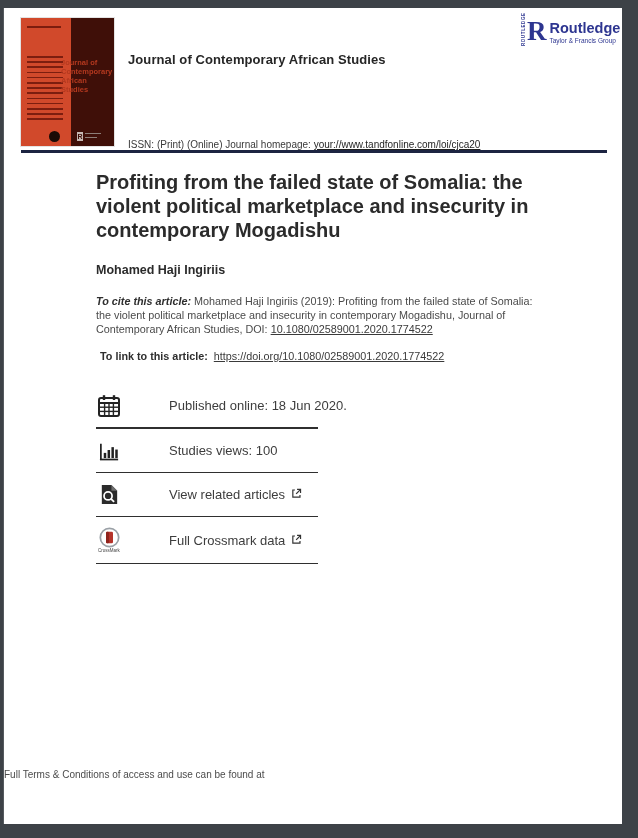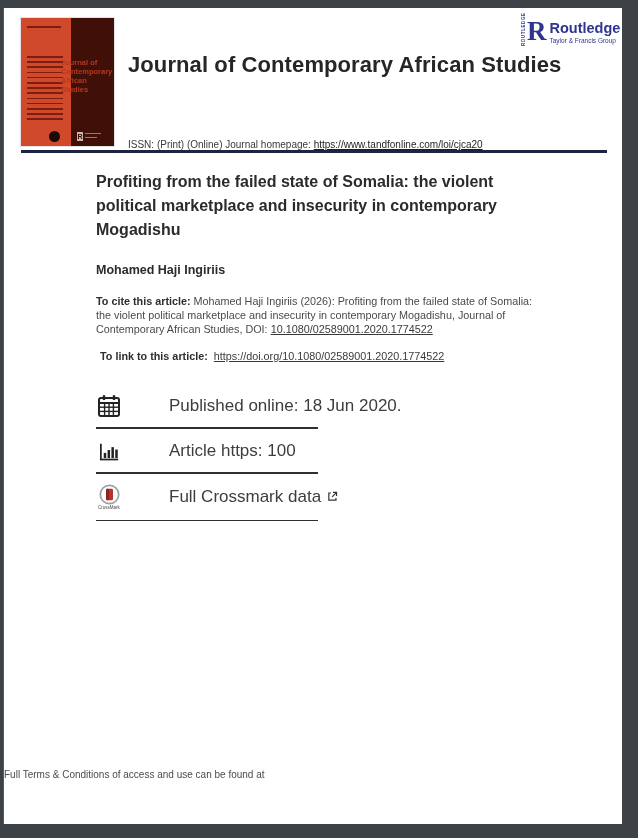--- a/index.html
+++ b/index.html
@@ -12,48 +12,48 @@
   .cover-left{position:absolute;left:0;top:0;width:50px;height:128px;background:#d1492b;}
   .cover-toc{position:absolute;left:6px;top:38px;width:36px;height:66px;
     background:repeating-linear-gradient(to bottom,rgba(110,22,10,.85) 0 1.6px,transparent 1.6px 5.2px);}
   .cover-topline{position:absolute;left:6px;top:8px;width:34px;height:2px;background:#7c1d0e;}
   .cover-title{position:absolute;left:40px;top:40px;width:38px;color:#b5391f;font-weight:bold;font-size:7.5px;line-height:9px;}
   .cover-globe{position:absolute;left:28px;top:113px;width:11px;height:11px;border-radius:50%;background:#1a0b06;}
   .cover-pub{position:absolute;left:56px;top:114px;width:26px;height:9px;}
   .cover-pub .r{position:absolute;left:0;top:0;width:6px;height:9px;background:#c7b9b4;color:#3f0f08;font-size:7px;font-weight:bold;line-height:9px;text-align:center;}
   .cover-pub .ln{position:absolute;left:8px;width:16px;height:1.4px;background:#8d7d77;}
 
-  .journal-name{position:absolute;left:124px;top:44px;font-size:22px;font-weight:bold;color:#262626;letter-spacing:.1px;}
+  .journal-name{position:absolute;left:124px;top:44px;font-size:13px;font-weight:bold;color:#262626;letter-spacing:.1px;}
 
   .tf-logo{position:absolute;left:517px;top:10px;display:flex;align-items:flex-start;}
   .tf-vert{writing-mode:vertical-rl;transform:rotate(180deg);font-size:4.5px;font-weight:bold;color:#2d3590;letter-spacing:.6px;height:28px;text-align:center;}
   .tf-r{font-size:27px;font-weight:bold;color:#2d3590;line-height:27px;margin:0 3px 0 1px;font-family:"Liberation Serif",serif;}
   .tf-texts{padding-top:3px;}
   .tf-name{font-size:14.5px;font-weight:bold;color:#2d3590;line-height:15px;}
   .tf-group{font-size:6.5px;color:#2d3590;margin-top:1px;}
 
   .issn-line{position:absolute;left:124px;top:131px;font-size:10px;color:#3a3a3a;}
   .issn-line a{color:#1f1f1f;text-decoration:underline;}
   .navy-rule{position:absolute;left:17px;top:142px;width:586px;height:2.5px;background:#1c2441;}
 
   
-  .art-title{position:absolute;left:92px;top:162px;width:450px;font-size:16px;line-height:24px;font-weight:bold;color:#2b2b2b;}
+  .art-title{position:absolute;left:92px;top:162px;width:450px;font-size:20px;line-height:24px;font-weight:bold;color:#2b2b2b;}
   .art-author{position:absolute;left:92px;top:255px;font-size:12.5px;font-weight:bold;color:#2b2b2b;text-align:center;}
   .cite-block{position:absolute;left:92px;top:287px;width:452px;font-size:10.8px;line-height:13.8px;color:#4a4a4a;}
-  .cite-block b{color:#2e2e2e;}
+  .cite-block b{color:#2e2e2e;font-style:italic;}
   .cite-block a,.link-block a{color:#3a3a3a;text-decoration:underline;}
   .link-block{position:absolute;left:92px;top:338px;width:452px;font-size:10.8px;color:#4a4a4a;}
   .link-block b{color:#2e2e2e;}
 
   
   .actions{position:absolute;left:92px;top:376px;width:222px;}
   .action-row{display:flex;align-items:center;height:43px;}
   .action-row.tall{height:46px;}
   .a-icon{width:26px;display:flex;flex-direction:column;align-items:center;flex:0 0 26px;}
-  .a-label{font-size:17px;color:#3d3d3d;margin-left:11px;display:flex;align-items:center;gap:4px;white-space:nowrap;padding-left:36px;}
+  .a-label{font-size:13px;color:#3d3d3d;margin-left:11px;display:flex;align-items:center;gap:4px;white-space:nowrap;padding-left:36px;}
   .sep{height:0;border-bottom:1.6px solid #2f2f2f;}
   .cm-caption{font-size:4.5px;color:#444;margin-top:0.5px;}
   .ext{display:inline-block;margin-left:2px;}
 
   
   .footer{position:absolute;left:0;top:760px;width:619px;text-align:left;font-size:10px;line-height:13.5px;color:#4c4c4c;}
 </style>
 </head>
 <body>
 
@@ -83,29 +83,29 @@
     <div class="tf-logo">
       <span class="tf-vert">ROUTLEDGE</span>
       <span class="tf-r">R</span>
       <span class="tf-texts">
         <div class="tf-name">Routledge</div>
         <div class="tf-group">Taylor &amp; Francis Group</div>
       </span>
     </div>
 
     <div class="issn-line">
-      <span>ISSN: (Print) (Online) Journal homepage: </span><a href="#">https://www.tandfonline.com/loi/cjca20</a>
+      <span>ISSN: (Print) (Online) Journal homepage: </span><a href="#">your://www.tandfonline.com/loi/cjca20</a>
     </div>
     <div class="navy-rule"></div>
 
     <h1 class="art-title" style="margin:0">Profiting from the failed state of Somalia: the violent political marketplace and insecurity in contemporary Mogadishu</h1>
     <div class="art-author">Mohamed Haji Ingiriis</div>
 
     <p class="cite-block" style="margin:0">
-      <b>To cite this article:</b><span> Mohamed Haji Ingiriis (2026): Profiting from the failed state of Somalia: the violent political marketplace and insecurity in contemporary Mogadishu, Journal of Contemporary African Studies, DOI: </span><a href="#">10.1080/02589001.2020.1774522</a>
+      <b>To cite this article:</b><span> Mohamed Haji Ingiriis (2019): Profiting from the failed state of Somalia: the violent political marketplace and insecurity in contemporary Mogadishu, Journal of Contemporary African Studies, DOI: </span><a href="#">10.1080/02589001.2020.1774522</a>
     </p>
     <p class="link-block" style="margin:4px">
       <b>To link to this article:</b>&nbsp;&nbsp;<a href="#">https://doi.org/10.1080/02589001.2020.1774522</a>
     </p>
 
     <div class="actions">
 
       <div class="action-row">
         <span class="a-icon">
           <svg width="24" height="24" viewBox="0 0 24 24">
@@ -130,24 +130,44 @@
         <span class="a-icon">
           <svg width="23" height="23" viewBox="0 0 24 24">
             <line x1="3" y1="5" x2="3" y2="21.4" stroke="#222" stroke-width="1.8"></line>
             <line x1="2" y1="21.4" x2="21" y2="21.4" stroke="#222" stroke-width="1.8"></line>
             <rect x="6" y="14.5" width="2.6" height="5.4" fill="#222"></rect>
             <rect x="10" y="11.5" width="2.6" height="8.4" fill="#222"></rect>
             <rect x="14" y="8.5" width="2.6" height="11.4" fill="#222"></rect>
             <rect x="18" y="11" width="2.6" height="8.9" fill="#222"></rect>
           </svg>
         </span>
-        <span class="a-label">Article https: 100</span>
+        <span class="a-label">Studies views: 100</span>
       </div>
       <div class="sep"></div>
 
+      <div class="action-row">
+        <span class="a-icon">
+          <svg width="23" height="23" viewBox="0 0 24 24">
+            <path d="M4 2 H14 L20 8 V22 H4 Z" fill="#2b2b2b"></path>
+            <path d="M14 2 L14 8 H20 Z" fill="#6d6d6d"></path>
+            <circle cx="10.5" cy="13.5" r="4.2" fill="none" stroke="#ffffff" stroke-width="1.8"></circle>
+            <line x1="13.6" y1="16.6" x2="16.8" y2="19.8" stroke="#ffffff" stroke-width="1.9"></line>
+          </svg>
+        </span>
+        <span class="a-label">
+          <span>View related articles</span>
+          <span class="ext">
+            <svg width="11" height="11" viewBox="0 0 12 12">
+                <path d="M4.3 2.2 H2 V10 H9.8 V7.7" fill="none" stroke="#333" stroke-width="1.3"></path>
+                <path d="M6.6 1.6 H10.4 V5.4" fill="none" stroke="#333" stroke-width="1.3"></path>
+                <path d="M10.2 1.8 L5.6 6.4" stroke="#333" stroke-width="1.3"></path>
+              </svg>
+          </span>
+        </span>
+      </div>
       <div class="sep"></div>
 
       <div class="action-row tall">
         <span class="a-icon">
           <svg width="21" height="21" viewBox="0 0 24 24">
             <circle cx="12" cy="12" r="10.5" fill="#ffffff" stroke="#9aa0a6" stroke-width="2"></circle>
             <rect x="8" y="5.5" width="8" height="13" rx="1.5" fill="#b5332a"></rect>
             <rect x="8" y="5.5" width="3.4" height="13" rx="1.5" fill="#8e241d"></rect>
           </svg>
           <span class="cm-caption">CrossMark</span>

